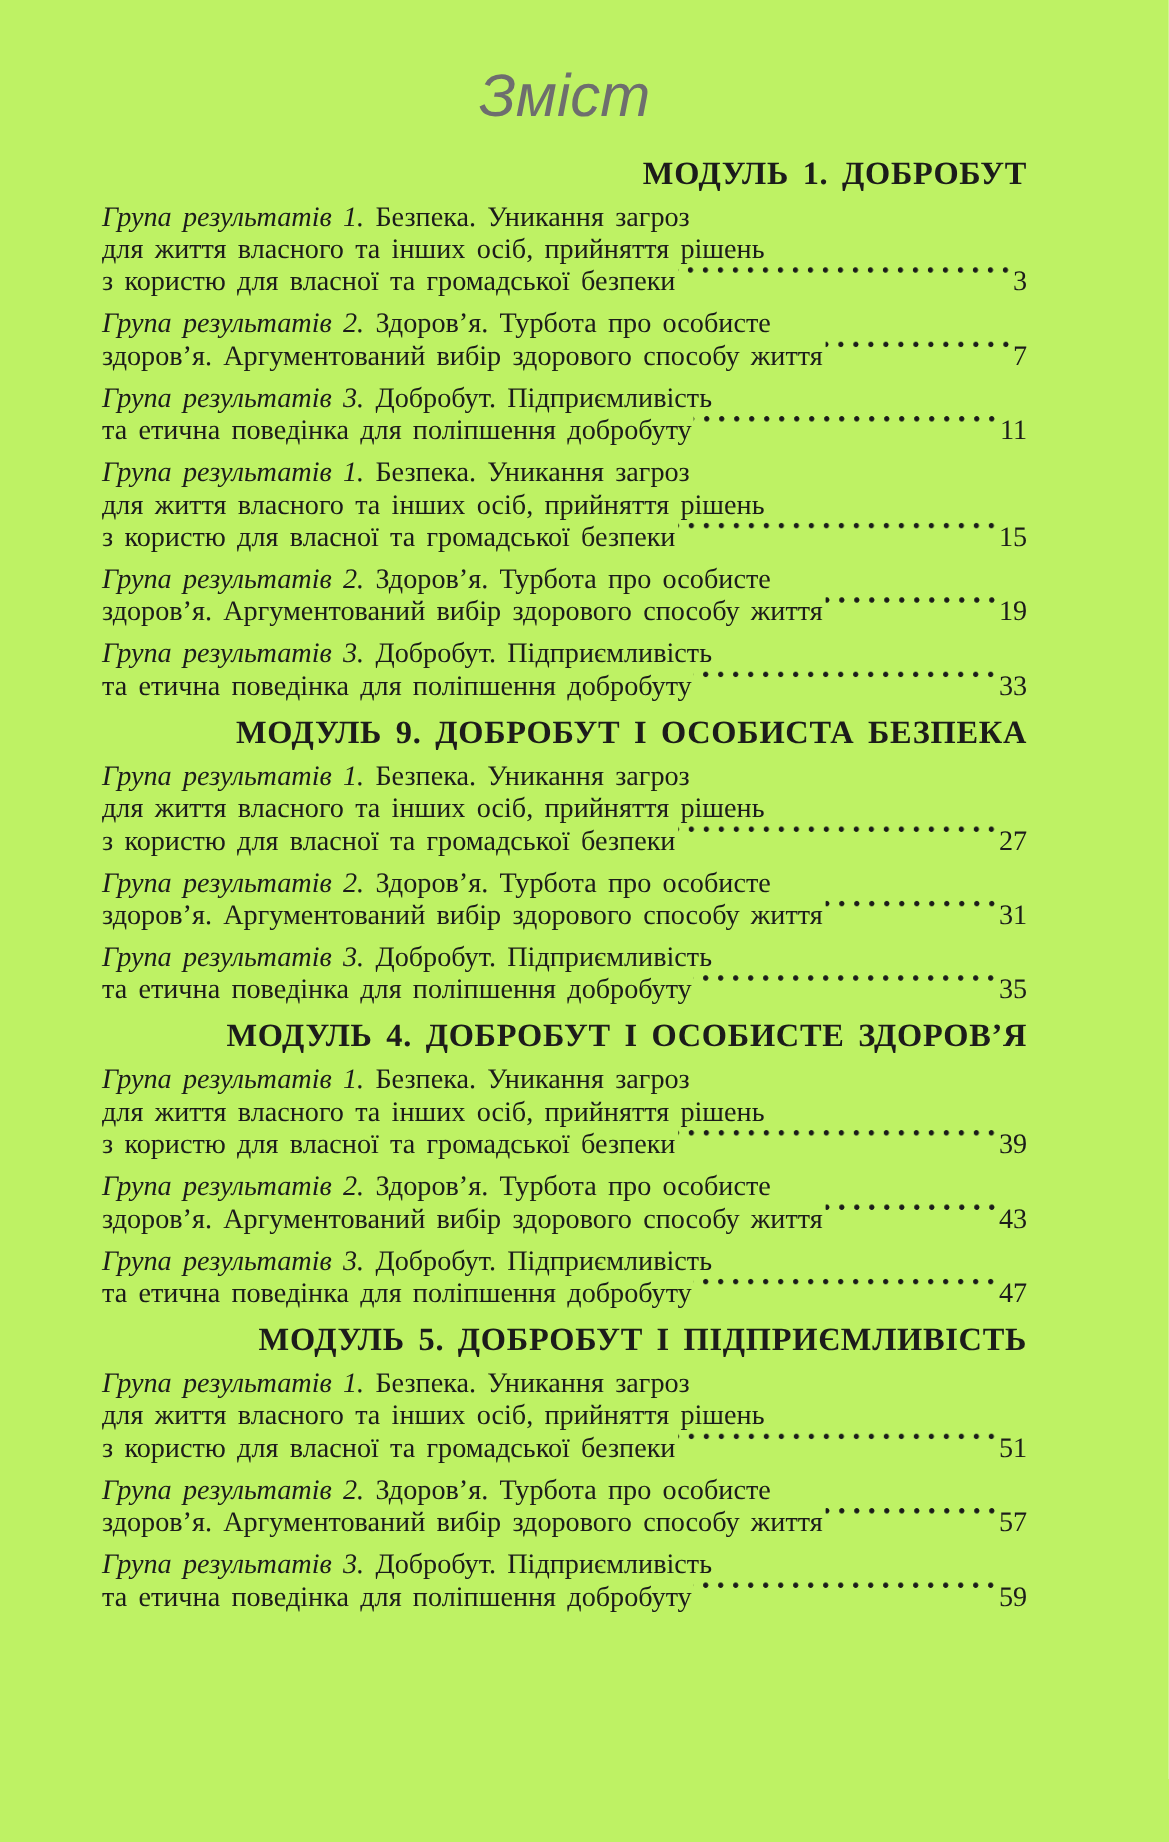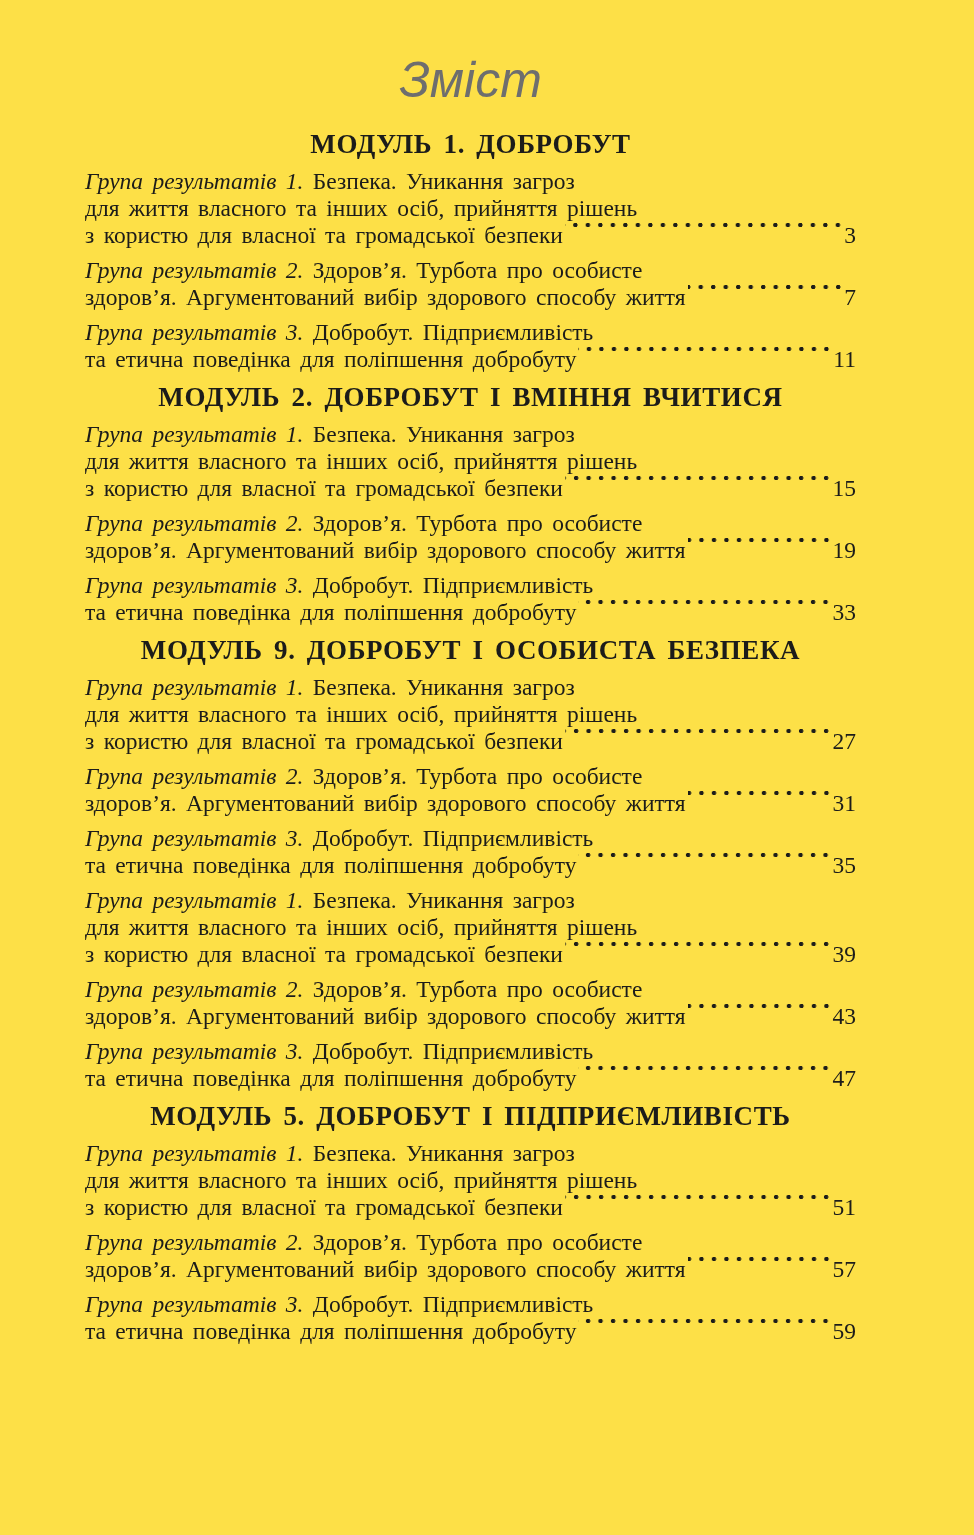--- a/index.html
+++ b/index.html
@@ -12,35 +12,35 @@
     height: 1535px;
     overflow: hidden;
     font-family: "Liberation Serif", serif;
     color: #1c1c1a;
   }
   .page {
     box-sizing: border-box;
     width: 974px;
     height: 1535px;
     padding: 30px 118px 0 85px;
-    background: #fde047;
+    background: #bef264;
   }
   .doc-title {
     margin: 20px 0 18px 0;
     text-align: center;
     font-family: "Liberation Sans", sans-serif;
     font-style: italic;
     font-weight: normal;
     font-size: 50px;
     line-height: 60px;
     color: #6e6e6e;
   }
   .module-title {
     margin: 7px 0 8px 0;
-    text-align: center;
+    text-align: right;
     font-size: 27px;
     line-height: 32px;
     font-weight: bold;
     letter-spacing: 0.6px;
     word-spacing: 4px;
     color: #1c1c1a;
   }
   .entry {
     margin: 0 0 8px 0;
     font-size: 23.5px;
@@ -101,21 +101,20 @@
         <div class="entry">
           <div class="line"><span class="group-label">Група результатів 3.</span> <span class="line-text">Добробут. Підприємливість</span></div>
           <div class="line leader-line">
             <span class="line-text">та етична поведінка для поліпшення добробуту</span>
             <span class="dots"></span>
             <span class="page-num">11</span>
           </div>
         </div>
       </section>
       <section>
-        <h2 class="module-title">МОДУЛЬ 2. ДОБРОБУТ І ВМІННЯ ВЧИТИСЯ</h2>
         <div class="entry">
           <div class="line"><span class="group-label">Група результатів 1.</span> <span class="line-text">Безпека. Уникання загроз</span></div>
           <div class="line"><span class="line-text">для життя власного та інших осіб, прийняття рішень</span></div>
           <div class="line leader-line">
             <span class="line-text">з користю для власної та громадської безпеки</span>
             <span class="dots"></span>
             <span class="page-num">15</span>
           </div>
         </div>
         <div class="entry">
@@ -157,20 +156,21 @@
         <div class="entry">
           <div class="line"><span class="group-label">Група результатів 3.</span> <span class="line-text">Добробут. Підприємливість</span></div>
           <div class="line leader-line">
             <span class="line-text">та етична поведінка для поліпшення добробуту</span>
             <span class="dots"></span>
             <span class="page-num">35</span>
           </div>
         </div>
       </section>
       <section>
+        <h2 class="module-title">МОДУЛЬ 4. ДОБРОБУТ І ОСОБИСТЕ ЗДОРОВ’Я</h2>
         <div class="entry">
           <div class="line"><span class="group-label">Група результатів 1.</span> <span class="line-text">Безпека. Уникання загроз</span></div>
           <div class="line"><span class="line-text">для життя власного та інших осіб, прийняття рішень</span></div>
           <div class="line leader-line">
             <span class="line-text">з користю для власної та громадської безпеки</span>
             <span class="dots"></span>
             <span class="page-num">39</span>
           </div>
         </div>
         <div class="entry">

